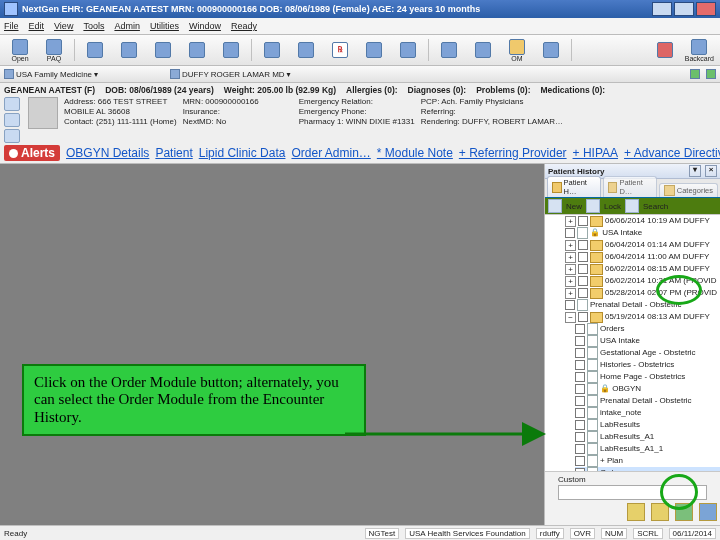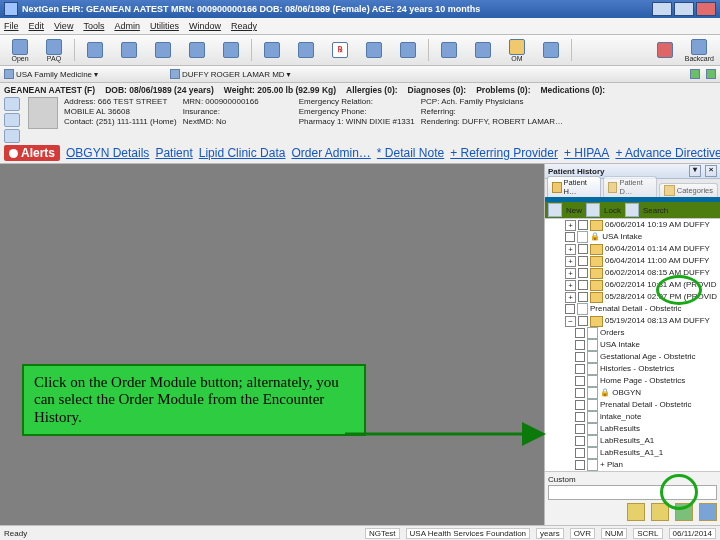--- a/index.html
+++ b/index.html
@@ -41,40 +41,40 @@
   .main{flex:1;display:flex;min-height:0}
   .canvas{flex:1;background:#808080;position:relative}
   .tooltip{position:absolute;left:22px;top:200px;width:320px;background:#2ecc40;border:2px solid #0b7a0b;padding:8px 10px;font-family:"Comic Sans MS",cursive;font-size:15px;line-height:1.15;color:#000}
   .statusbar{height:14px;background:#f0f0f0;border-top:1px solid #c0c0c0;display:flex;align-items:center;font-size:8px;padding:0 4px;gap:6px}
   .statusbar .spacer{flex:1}
   .sb-cell{border:1px solid #c8c8c8;padding:0 3px;background:#fff}
   
   .rpanel{width:175px;background:#f3f3f3;border-left:1px solid #bcbcbc;display:flex;flex-direction:column;min-height:0}
   .rp-title{height:14px;background:linear-gradient(#eef2fa,#d4dff0);border-bottom:1px solid #b0bcd2;display:flex;align-items:center;padding:0 3px;font-size:8px;font-weight:700;gap:4px}
   .rp-title .x{width:10px;height:10px;border:1px solid #8899b3;text-align:center;line-height:8px}
-  .rp-tabs{height:18px;display:flex;align-items:flex-end;gap:2px;padding:0 2px;background:#e8e8e8;border-bottom:5px solid #0369a1}
+  .rp-tabs{height:18px;display:flex;align-items:flex-end;gap:2px;padding:0 2px;background:#e8e8e8;border-bottom:1px solid #0369a1}
   .rp-tab{background:linear-gradient(#fff,#e3e8f2);border:1px solid #b4bfd2;border-bottom:none;border-radius:3px 3px 0 0;padding:1px 4px;font-size:7.5px;display:flex;align-items:center;gap:2px}
   .rp-tab .ico{width:9px;height:9px;background:#f0c96c;border:1px solid #b68d2c}
   .rp-tools{height:16px;display:flex;align-items:center;gap:4px;padding:0 3px;border-bottom:1px solid #c8c8c8;background:#4d7c0f}
   .rp-tools .ti{width:12px;height:12px;background:#d6e2f2;border:1px solid #9cb1cf}
   .rp-tools .tl{font-size:8px}
   .tree{flex:1;overflow:auto;background:#fff;font-size:8px;line-height:12px}
   .tree ul{list-style:none;margin:0;padding-left:10px}
   .tree li{white-space:nowrap;display:flex;align-items:center;gap:2px}
   .exp{width:9px;height:9px;border:1px solid #888;display:inline-flex;align-items:center;justify-content:center;font-size:8px;line-height:7px;background:#fff}
   .chk{width:8px;height:8px;border:1px solid #777;background:#fff}
   .fold{width:11px;height:9px;background:#f2cd6b;border:1px solid #b68d2c}
   .doc{width:9px;height:10px;background:#fff;border:1px solid #9aa}
   .lock{color:#9a8a00;font-weight:700}
   .selrow{background:#cde3ff}
   .highlight{position:absolute;border:3px solid #18a818;border-radius:50%/50%}
   .hl1{right:18px;top:275px;width:40px;height:24px}
   .hl2{right:22px;bottom:30px;width:32px;height:30px}
   .rp-bottom{border-top:1px solid #c8c8c8;background:#f2f2f2;padding:2px 3px;font-size:8px}
-  .rp-bottom .row{display:flex;align-items:flex-end;gap:3px;margin:1px 0}
+  .rp-bottom .row{display:flex;align-items:flex-end;gap:3px;margin:1px 10px}
   .rp-bottom select,.rp-bottom .fake-inp{font-size:8px;height:13px;border:1px solid #aaa;background:#fff;flex:1}
   .bicons{display:flex;gap:6px;justify-content:flex-end;padding:2px 0}
   .bicons .bi{width:16px;height:16px;background:#f4df9f;border:1px solid #b59a3e}
   svg.arrow{position:absolute;pointer-events:none}
 </style>
 </head>
 <body>
 
 <div class="win">
 
@@ -222,21 +222,21 @@
         <span>Referring:</span>
         <span>Rendering: DUFFY, ROBERT LAMAR…</span>
       </div>
     </div>
     <div class="banner-r3">
       <span class="alerts"><span class="bell"></span>Alerts</span>
       <span class="lnk">OBGYN Details</span>
       <span class="lnk">Patient</span>
       <span class="lnk">Lipid Clinic Data</span>
       <span class="lnk">Order Admin…</span>
-      <span class="lnk">* Detail Note</span>
+      <span class="lnk">* Module Note</span>
       <span class="lnk">+ Referring Provider</span>
       <span class="lnk">+ HIPAA</span>
       <span class="lnk">+ Advance Directives</span>
       <span class="lnk">+ Screening Summary</span>
     </div>
   </div>
 
   <div class="main">
     <div class="canvas">
       <div class="tooltip">
@@ -463,21 +463,21 @@
         </div>
       </div>
     </div>
   </div>
 
   <div class="statusbar">
     <span>Ready</span>
     <span class="spacer"></span>
     <span class="sb-cell">NGTest</span>
     <span class="sb-cell">USA Health Services Foundation</span>
-    <span class="sb-cell">years</span>
+    <span class="sb-cell">rduffy</span>
     <span class="sb-cell">OVR</span>
     <span class="sb-cell">NUM</span>
     <span class="sb-cell">SCRL</span>
     <span class="sb-cell">06/11/2014</span>
   </div>
 
   <div class="highlight hl1"></div>
   <div class="highlight hl2"></div>
 </div>
 

